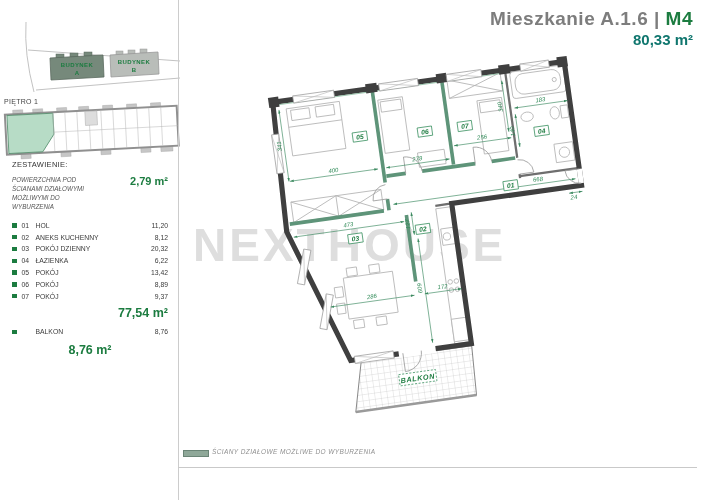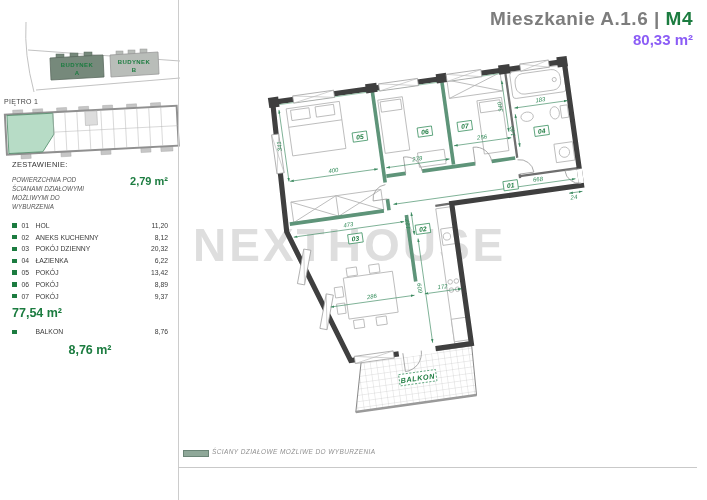--- a/index.html
+++ b/index.html
@@ -3,37 +3,37 @@
 <meta charset="utf-8">
 <style>
   html,body{margin:0;padding:0;background:#fff;}
   body{font-family:"Liberation Sans",sans-serif;}
   #page{position:relative;width:707px;height:500px;background:#fff;overflow:hidden;}
 
   
   #header{position:absolute;top:8px;right:14px;text-align:right;z-index:5;}
   #header .line1{font-size:19px;font-weight:bold;color:#7d7d7d;letter-spacing:.5px;}
   #header .line1 .unit{color:#1c7c40;}
-  #header .line2{font-size:15px;font-weight:bold;color:#8b5cf6;margin-top:1px;}
+  #header .line2{font-size:15px;font-weight:bold;color:#0f766e;margin-top:1px;}
 
   
   #sidebar{position:absolute;left:0;top:0;width:178px;height:500px;}
   #side-divider{position:absolute;left:178px;top:0;width:1px;height:500px;background:#ccc;}
   #maps{position:absolute;left:0;top:14px;width:182px;height:165px;}
   #legend{position:absolute;left:12px;top:160px;width:156px;}
   .leg-title{font-size:7.5px;color:#333;letter-spacing:.3px;margin-bottom:6px;}
   .leg-note{display:flex;justify-content:space-between;margin-bottom:8px;gap:34px;}
   .leg-note .txt{font-size:6.3px;font-style:italic;color:#555;width:98px;line-height:1.45;text-transform:uppercase;}
   .leg-note .val{font-size:11px;font-weight:bold;color:#1c7c40;white-space:nowrap;}
   .room-row{display:flex;align-items:center;height:11.8px;font-size:6.8px;color:#3a3a3a;}
   .room-row .bullet{width:4.5px;height:4.5px;background:#1c7c40;margin-right:5px;flex:none;}
   .room-row .no{width:14px;flex:none;}
   .room-row .nm{flex:1;}
   .room-row .ar{text-align:right;}
-  .leg-total{font-size:12.5px;font-weight:bold;color:#1c7c40;text-align:left;margin:4px 0 6px 0;}
+  .leg-total{font-size:12.5px;font-weight:bold;color:#1c7c40;text-align:right;margin:4px 0 6px 0;}
   .leg-total2{font-size:12.5px;font-weight:bold;color:#1c7c40;text-align:center;margin-top:5px;}
   .balkon-row{margin-top:4px;}
 
   
   #watermark{position:absolute;left:193px;top:218px;font-size:46px;font-weight:bold;
              color:#dedede;letter-spacing:3px;z-index:1;user-select:none;}
 
   
   #plan-wrap{position:absolute;left:285px;top:66px;width:310px;height:346px;
              transform:rotate(-8deg);z-index:2;}

